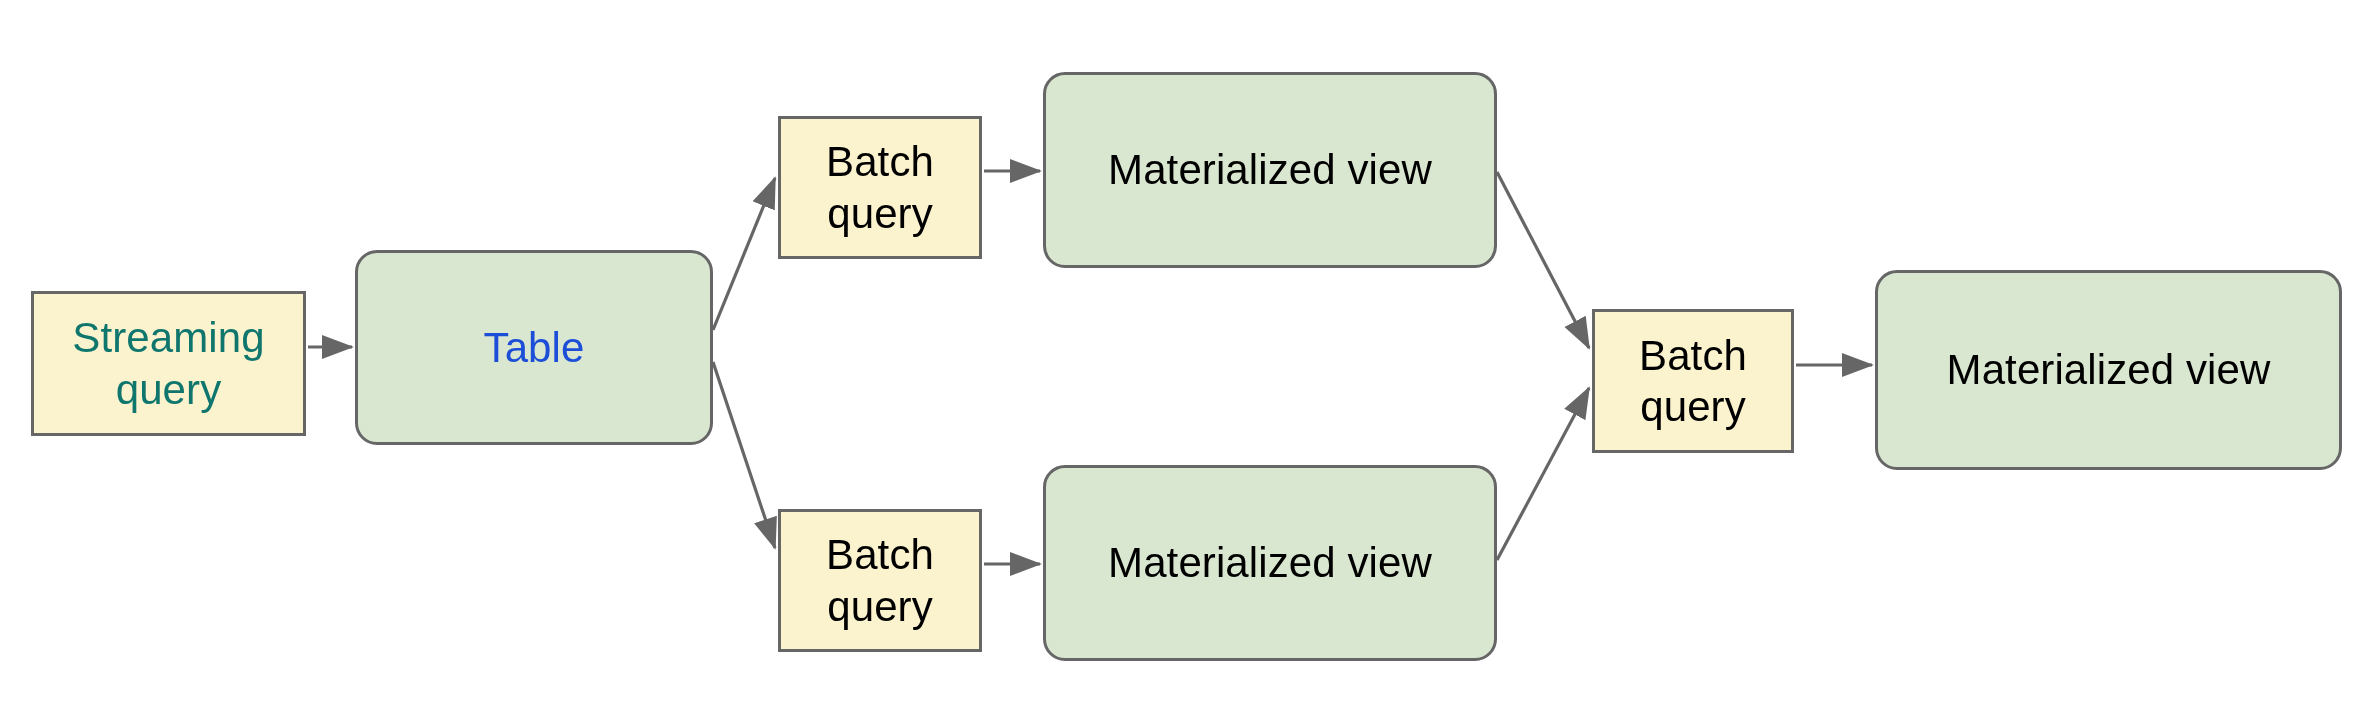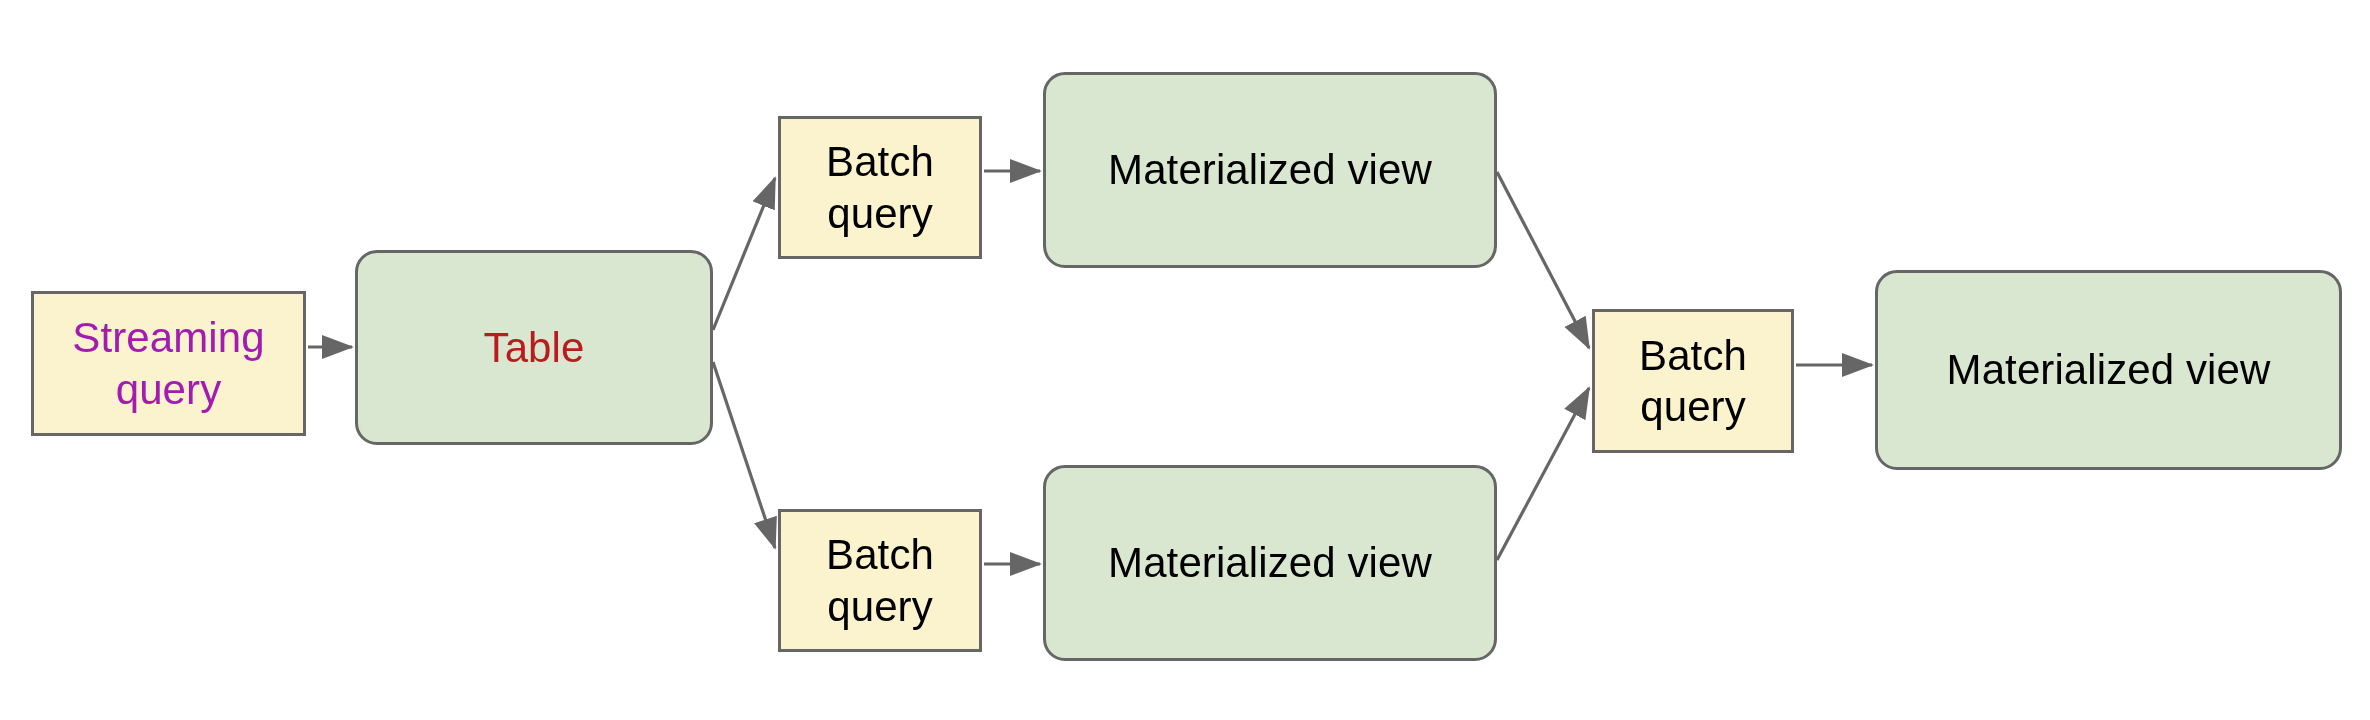--- a/index.html
+++ b/index.html
@@ -72,23 +72,23 @@
         <line x1="984" y1="171" x2="1040" y2="171" stroke="#666666" stroke-width="3.2" marker-end="url(#arrowhead)"></line>
         <line x1="713" y1="362" x2="775" y2="548" stroke="#666666" stroke-width="3.2" marker-end="url(#arrowhead)"></line>
         <line x1="984" y1="564" x2="1040" y2="564" stroke="#666666" stroke-width="3.2" marker-end="url(#arrowhead)"></line>
         <line x1="1497" y1="172" x2="1589" y2="348" stroke="#666666" stroke-width="3.2" marker-end="url(#arrowhead)"></line>
         <line x1="1497" y1="560" x2="1589" y2="388" stroke="#666666" stroke-width="3.2" marker-end="url(#arrowhead)"></line>
         <line x1="1796" y1="365" x2="1872" y2="365" stroke="#666666" stroke-width="3.2" marker-end="url(#arrowhead)"></line>
       </g>
   </svg>
 
   <div id="node-layer">
-      <div class="node node-process" style="left: 31px; top: 275px; width: 275px; height: 145px; background: rgb(251, 242, 206); border-color: rgb(102, 102, 102); color: #a21caf; border-radius: 0px;"><span class="node-label">Streaming
+      <div class="node node-process" style="left: 31px; top: 275px; width: 275px; height: 145px; background: rgb(251, 242, 206); border-color: rgb(102, 102, 102); color: #0f766e; border-radius: 0px;"><span class="node-label">Streaming
 query</span></div>
-      <div class="node node-store" style="left: 355px; top: 250px; width: 358px; height: 195px; background: rgb(217, 231, 208); border-color: rgb(102, 102, 102); color: #b91c1c; border-radius: 22px;"><span class="node-label">Table</span></div>
+      <div class="node node-store" style="left: 355px; top: 250px; width: 358px; height: 195px; background: rgb(217, 231, 208); border-color: rgb(102, 102, 102); color: #1d4ed8; border-radius: 22px;"><span class="node-label">Table</span></div>
       <div class="node node-process" style="left: 778px; top: 100px; width: 204px; height: 143px; background: rgb(251, 242, 206); border-color: rgb(102, 102, 102); color: rgb(0, 0, 0); border-radius: 0px;"><span class="node-label">Batch
 query</span></div>
       <div class="node node-store" style="left: 1043px; top: 72px; width: 454px; height: 196px; background: rgb(217, 231, 208); border-color: rgb(102, 102, 102); color: rgb(0, 0, 0); border-radius: 22px;"><span class="node-label">Materialized view</span></div>
       <div class="node node-process" style="left: 778px; top: 493px; width: 204px; height: 143px; background: rgb(251, 242, 206); border-color: rgb(102, 102, 102); color: rgb(0, 0, 0); border-radius: 0px;"><span class="node-label">Batch
 query</span></div>
       <div class="node node-store" style="left: 1043px; top: 465px; width: 454px; height: 196px; background: rgb(217, 231, 208); border-color: rgb(102, 102, 102); color: rgb(0, 0, 0); border-radius: 22px;"><span class="node-label">Materialized view</span></div>
       <div class="node node-process" style="left: 1592px; top: 293px; width: 202px; height: 144px; background: rgb(251, 242, 206); border-color: rgb(102, 102, 102); color: rgb(0, 0, 0); border-radius: 0px;"><span class="node-label">Batch
 query</span></div>
       <div class="node node-store" style="left: 1875px; top: 270px; width: 467px; height: 200px; background: rgb(217, 231, 208); border-color: rgb(102, 102, 102); color: rgb(0, 0, 0); border-radius: 22px;"><span class="node-label">Materialized view</span></div>
     </div>

